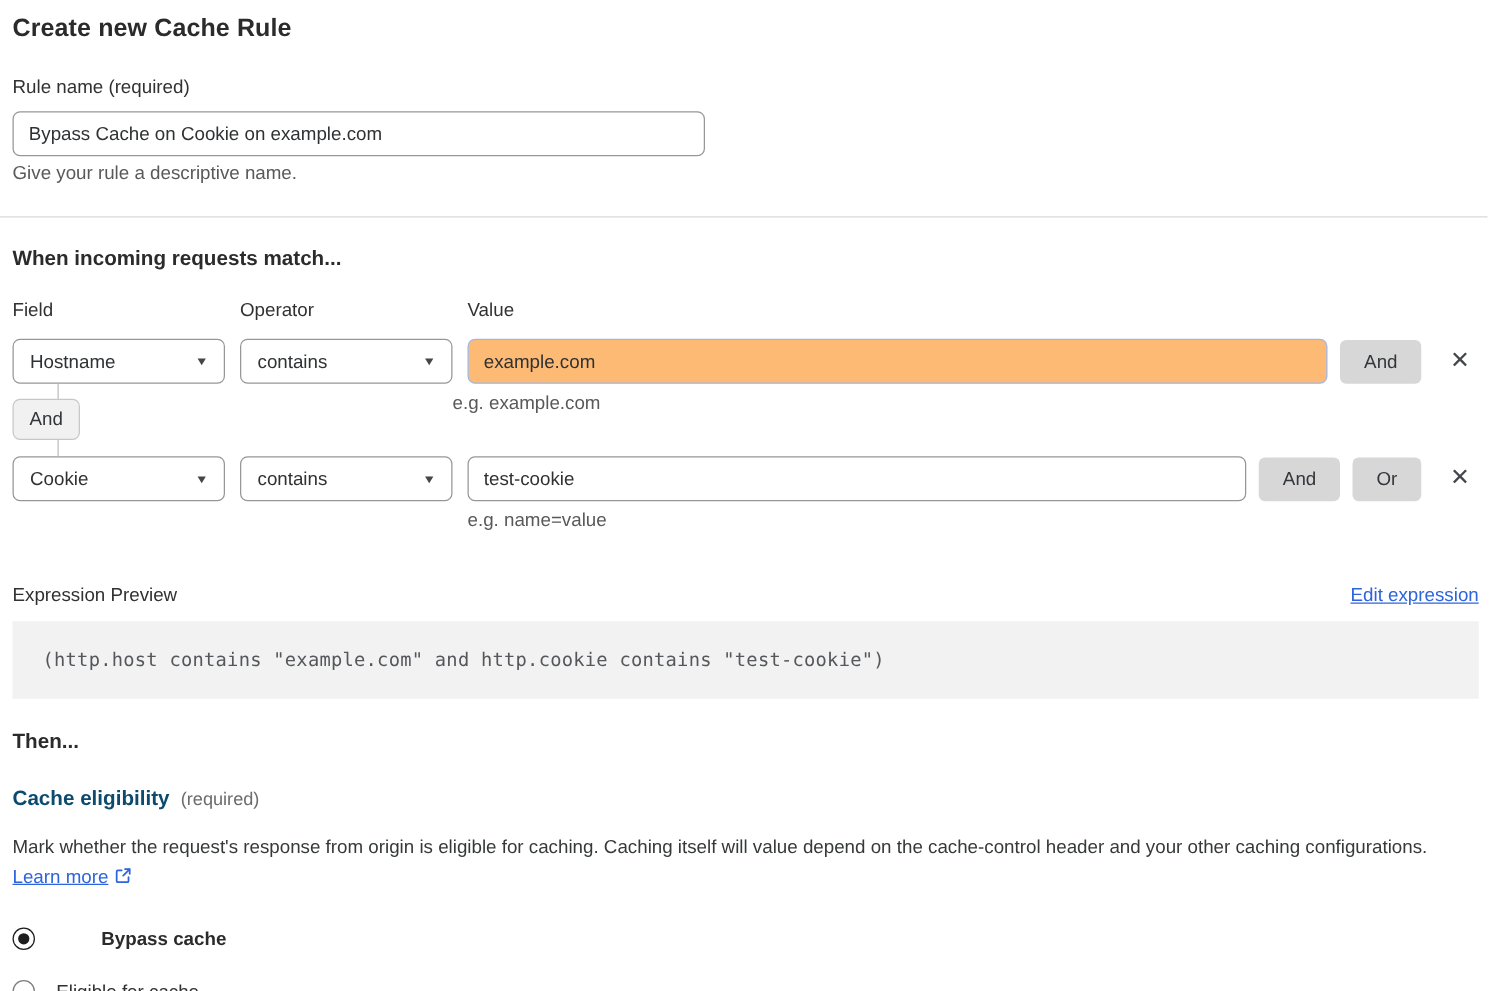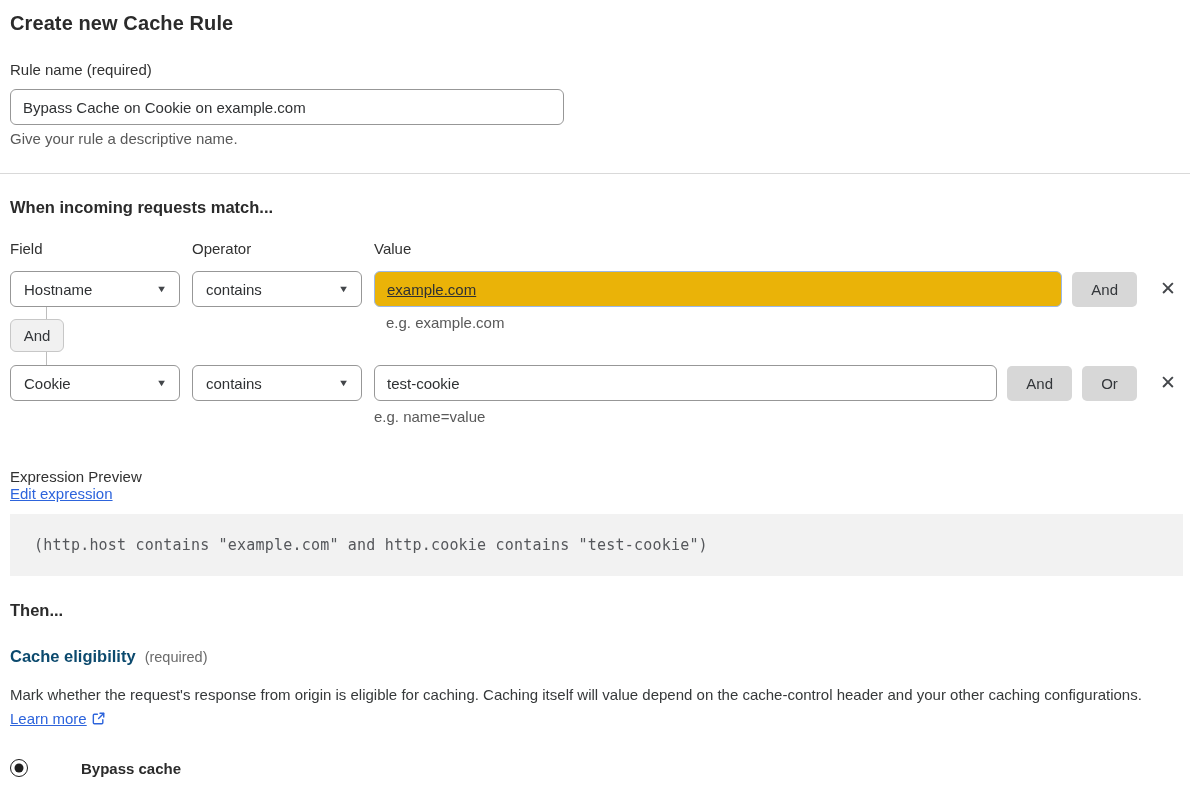--- a/index.html
+++ b/index.html
@@ -59,21 +59,21 @@
     display: flex; align-items: center; justify-content: space-between;
     padding: 0 13px;
     margin-right: 12px;
     font-size: 15px; color: #2f3133;
     cursor: pointer;
     flex: none;
   }
   .caret { font-size: 9px; color: #43464a; transform: scaleX(1.25); }
 
   .value-input { flex: 1; margin-right: 10px; }
-  .value-input.highlighted { background: #eab308; border-color: #9ab8ea; text-decoration: underline; }
+  .value-input.highlighted { background: #fdba74; border-color: #9ab8ea; }
 
   .logic-btn {
     height: 35px;
     min-width: 55px;
     padding: 0 19px;
     border: none;
     border-radius: 5px;
     background: #d7d7d7;
     color: #33363a;
     font-family: "Liberation Sans", sans-serif;
@@ -97,27 +97,26 @@
   .connector-btn {
     position: absolute; left: 0; top: 12px;
     width: 54px; height: 33px;
     background: #f1f1f1;
     border: 1px solid #c7c7c7;
     border-radius: 6px;
     font-family: "Liberation Sans", sans-serif;
     font-size: 15px; color: #33363a;
     cursor: pointer;
   }
-  .row-helper { position: absolute; left: 376px; top: 7px; }
+  .row-helper { position: absolute; left: 352px; top: 7px; }
   .row2-helper { margin: 7px 0 0 364px; }
 
   .expr-header {
     display: flex; justify-content: space-between; align-items: baseline;
     margin-top: 43px;
-    flex-direction: column;
   }
   .expr-label { font-size: 15px; color: #313131; }
   .link { color: #2d64dc; text-decoration: underline; font-size: 15px; cursor: pointer; }
   .code-block {
     margin-top: 12px;
     height: 62px;
     background: #f2f2f2;
     display: flex; align-items: center;
     padding: 0 24px;
   }

